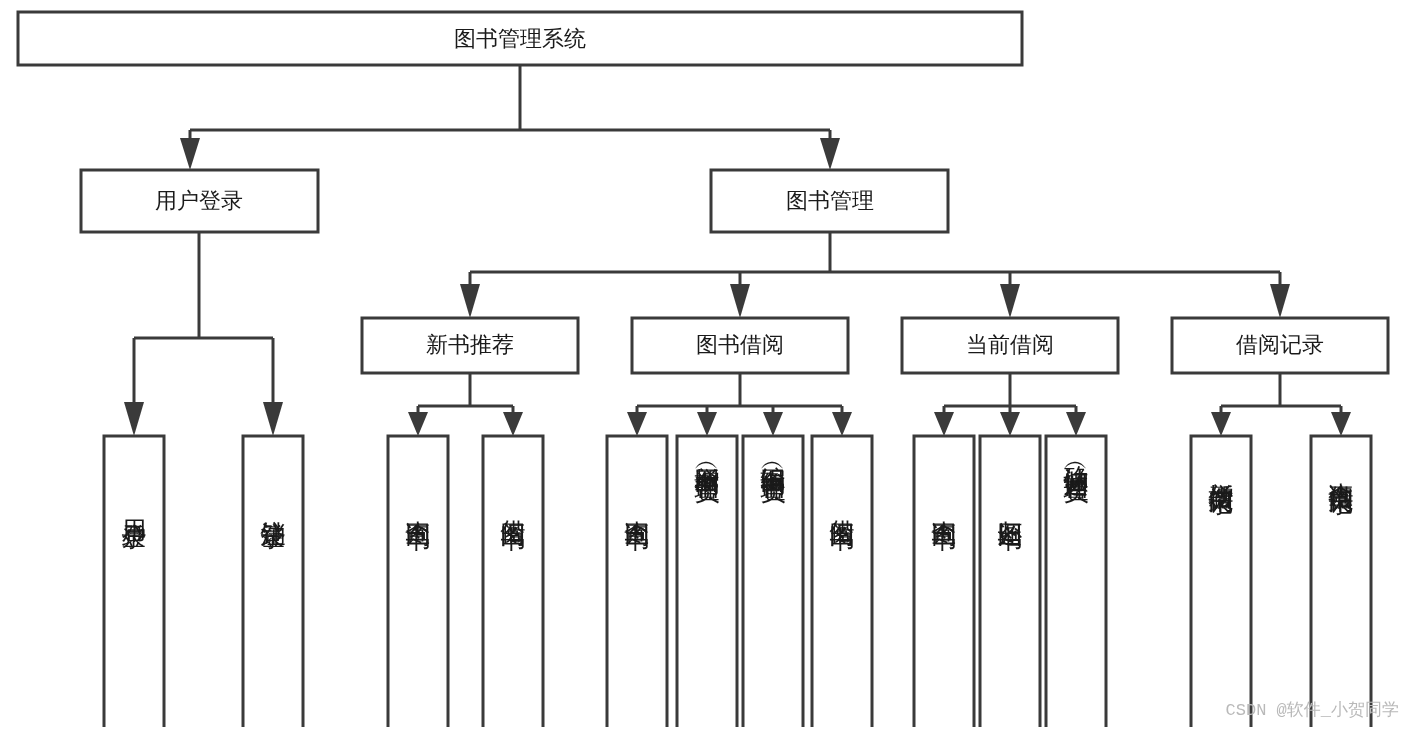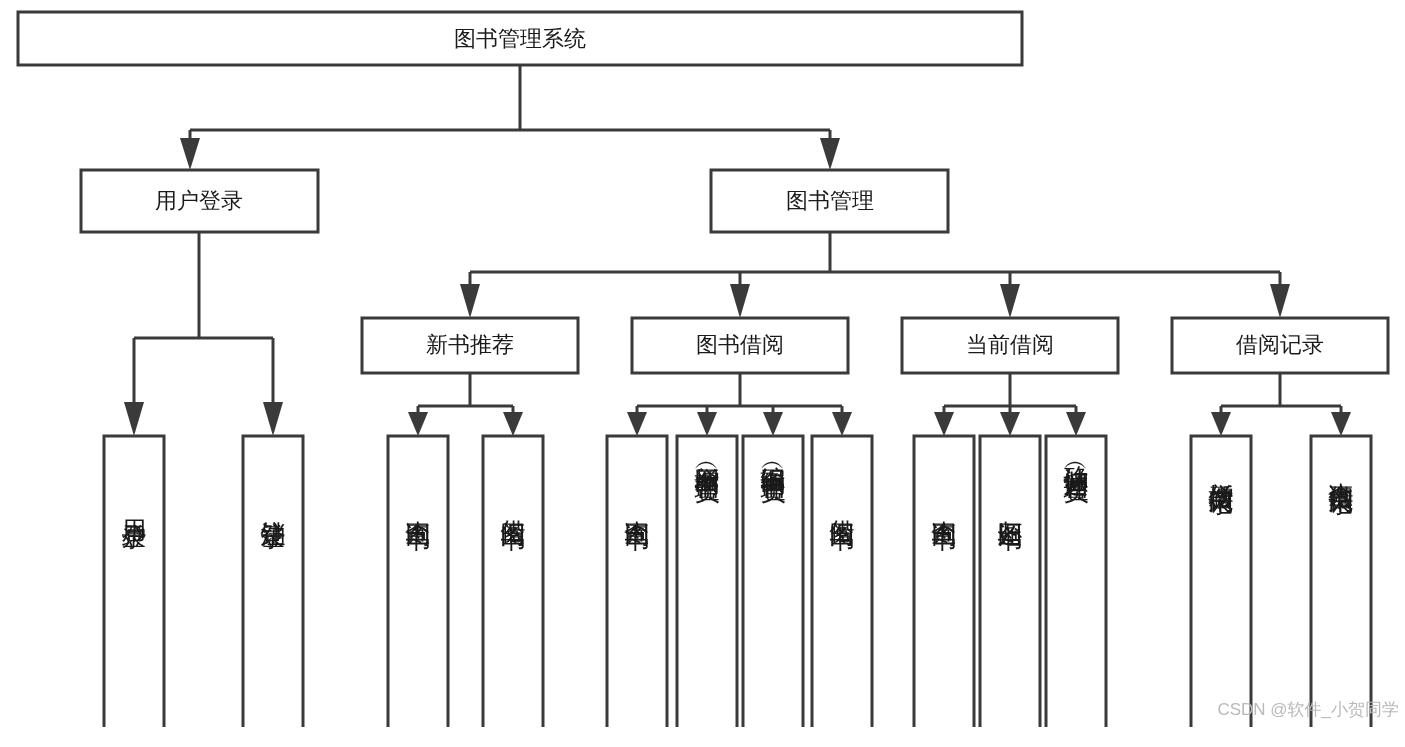--- a/index.html
+++ b/index.html
@@ -66,21 +66,21 @@
     font-size: 25px;
     line-height: 1;
     color: #1a1a1a;
     letter-spacing: 2px;
     white-space: nowrap;
   }
   .watermark {
     position: absolute;
     right: 6px;
     bottom: 6px;
-    font-family: Liberation Sans, sans-serif;
+    font-family: Liberation Mono, monospace;
     font-size: 17px;
     color: #b9b9b9;
     white-space: nowrap;
     user-select: none;
   }
 </style>
 </head>
 <body>
 
 <div id="stage">

